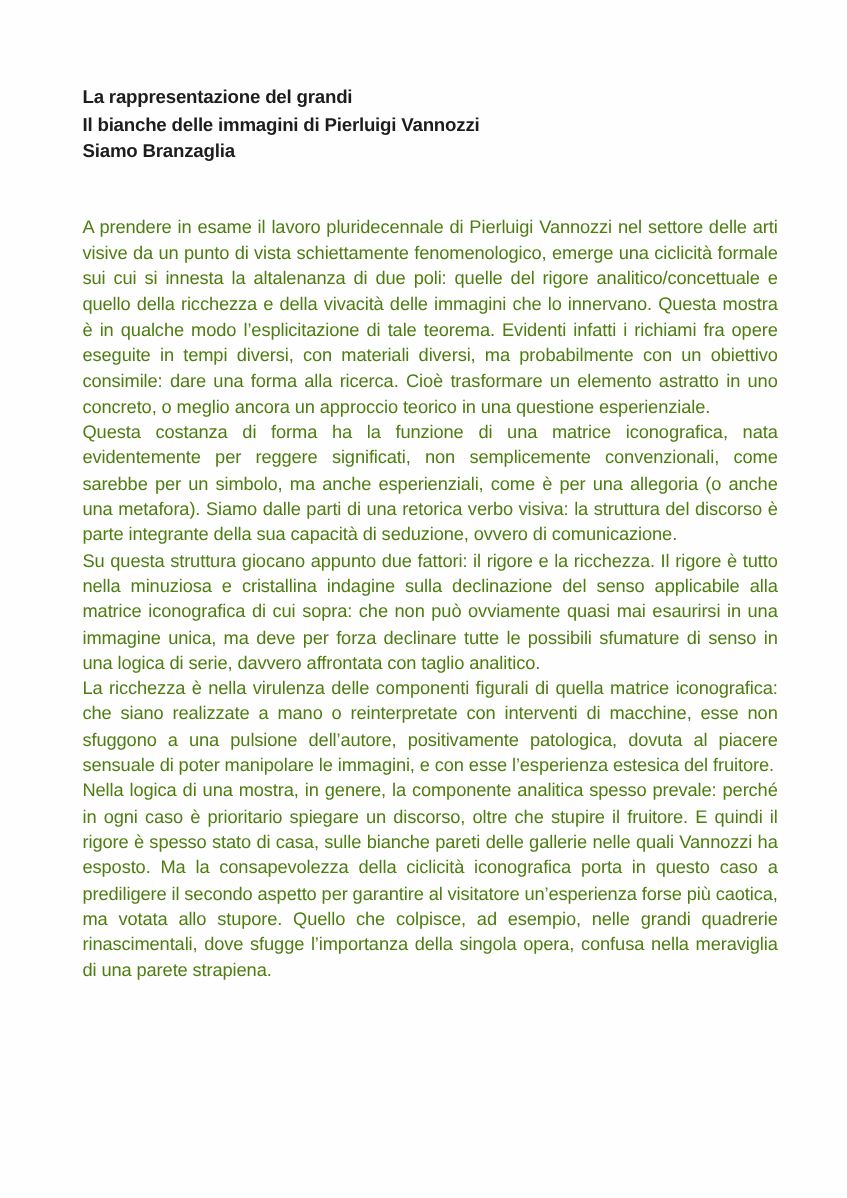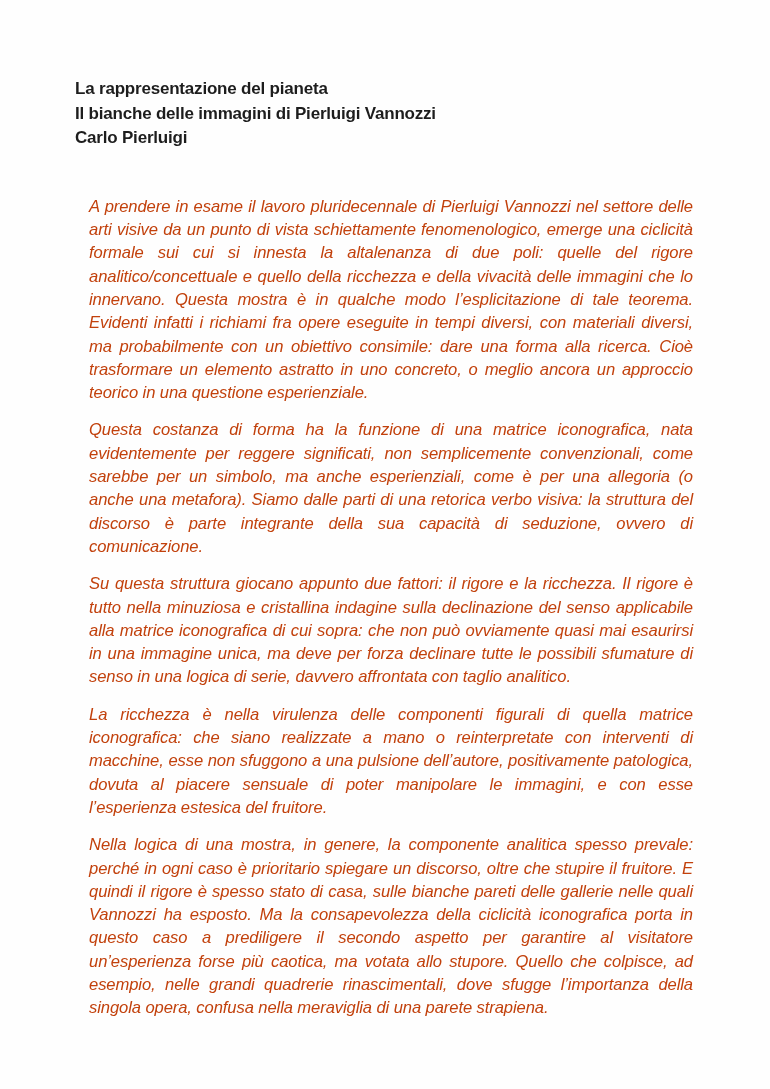--- a/index.html
+++ b/index.html
@@ -25,38 +25,37 @@
     font-weight: 700;
     font-size: 17px;
     line-height: 24.6px;
     letter-spacing: -0.2px;
     margin: 0 0 44px 0;
   }
   .doc-header .hline {
     display: block;
   }
   .doc-body p {
-    margin: 14px;
+    margin: 0;
     font-size: 16.6px;
     line-height: 23.3px;
     letter-spacing: -0.1px;
     text-align: justify;
     text-justify: inter-word;
-    color: #c2410c;
-    font-style: italic;
+    color: #4d7c0f;
   }
 </style>
 </head>
 <body>
 
 <div class="page">
   <div class="doc-header">
-    <span class="hline">La rappresentazione del pianeta</span>
+    <span class="hline">La rappresentazione del grandi</span>
     <span class="hline">Il bianche delle immagini di Pierluigi Vannozzi</span>
-    <span class="hline">Carlo Pierluigi</span>
+    <span class="hline">Siamo Branzaglia</span>
   </div>
   <div class="doc-body">
     <p>A prendere in esame il lavoro pluridecennale di Pierluigi Vannozzi nel settore delle arti visive da un punto di vista schiettamente fenomenologico, emerge una ciclicità formale sui cui si innesta la altalenanza di due poli: quelle del rigore analitico/concettuale e quello della ricchezza e della vivacità delle immagini che lo innervano. Questa mostra è in qualche modo l’esplicitazione di tale teorema. Evidenti infatti i richiami fra opere eseguite in tempi diversi, con materiali diversi, ma probabilmente con un obiettivo consimile: dare una forma alla ricerca. Cioè trasformare un elemento astratto in uno concreto, o meglio ancora un approccio teorico in una questione esperienziale.</p>
     <p>Questa costanza di forma ha la funzione di una matrice iconografica, nata evidentemente per reggere significati, non semplicemente convenzionali, come sarebbe per un simbolo, ma anche esperienziali, come è per una allegoria (o anche una metafora). Siamo dalle parti di una retorica verbo visiva: la struttura del discorso è parte integrante della sua capacità di seduzione, ovvero di comunicazione.</p>
     <p>Su questa struttura giocano appunto due fattori: il rigore e la ricchezza. Il rigore è tutto nella minuziosa e cristallina indagine sulla declinazione del senso applicabile alla matrice iconografica di cui sopra: che non può ovviamente quasi mai esaurirsi in una immagine unica, ma deve per forza declinare tutte le possibili sfumature di senso in una logica di serie, davvero affrontata con taglio analitico.</p>
     <p>La ricchezza è nella virulenza delle componenti figurali di quella matrice iconografica: che siano realizzate a mano o reinterpretate con interventi di macchine, esse non sfuggono a una pulsione dell’autore, positivamente patologica, dovuta al piacere sensuale di poter manipolare le immagini, e con esse l’esperienza estesica del fruitore.</p>
     <p>Nella logica di una mostra, in genere, la componente analitica spesso prevale: perché in ogni caso è prioritario spiegare un discorso, oltre che stupire il fruitore. E quindi il rigore è spesso stato di casa, sulle bianche pareti delle gallerie nelle quali Vannozzi ha esposto. Ma la consapevolezza della ciclicità iconografica porta in questo caso a prediligere il secondo aspetto per garantire al visitatore un’esperienza forse più caotica, ma votata allo stupore. Quello che colpisce, ad esempio, nelle grandi quadrerie rinascimentali, dove sfugge l’importanza della singola opera, confusa nella meraviglia di una parete strapiena.</p>
   </div>
 </div>
 

